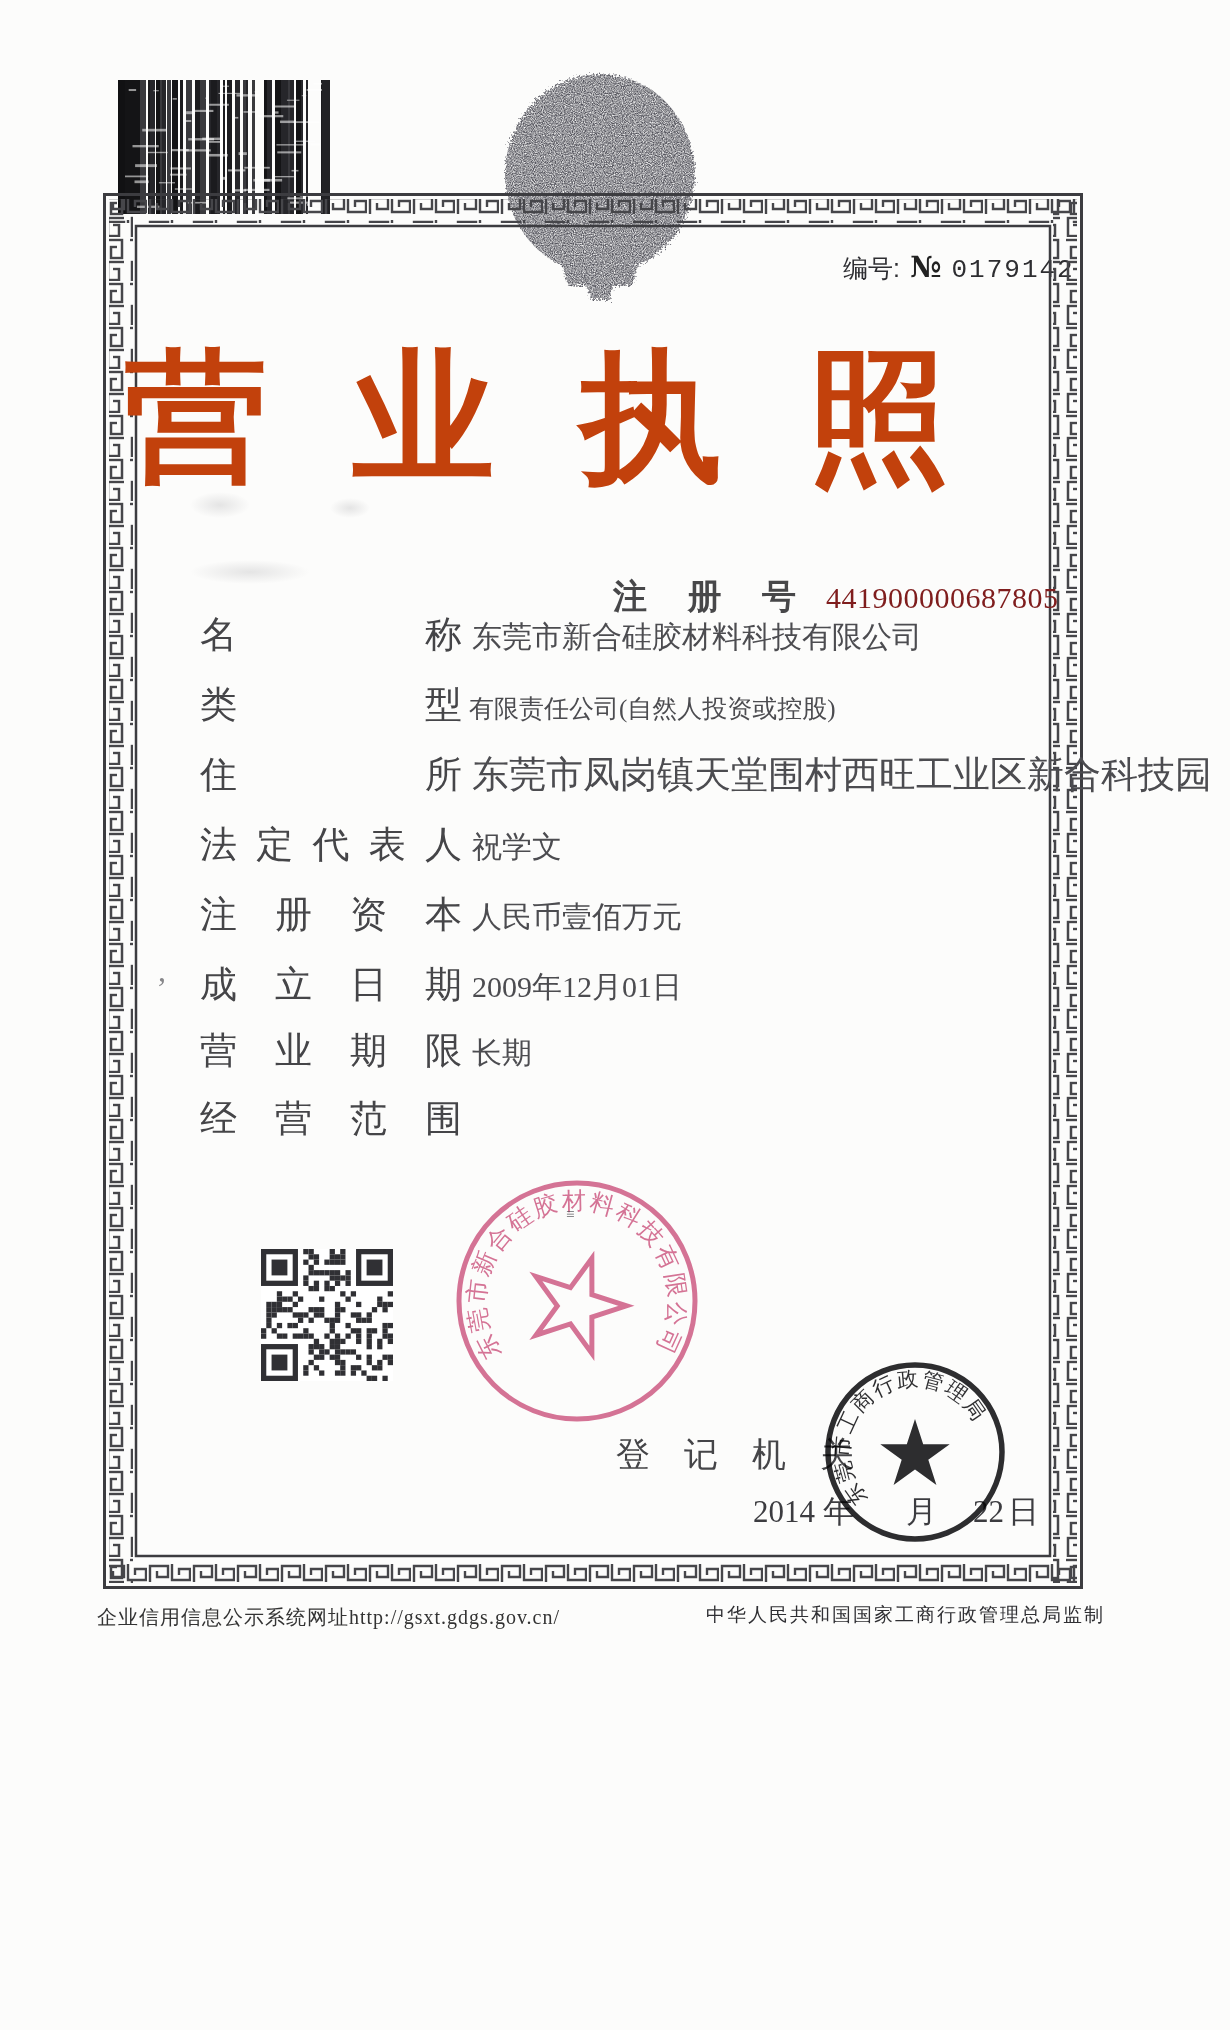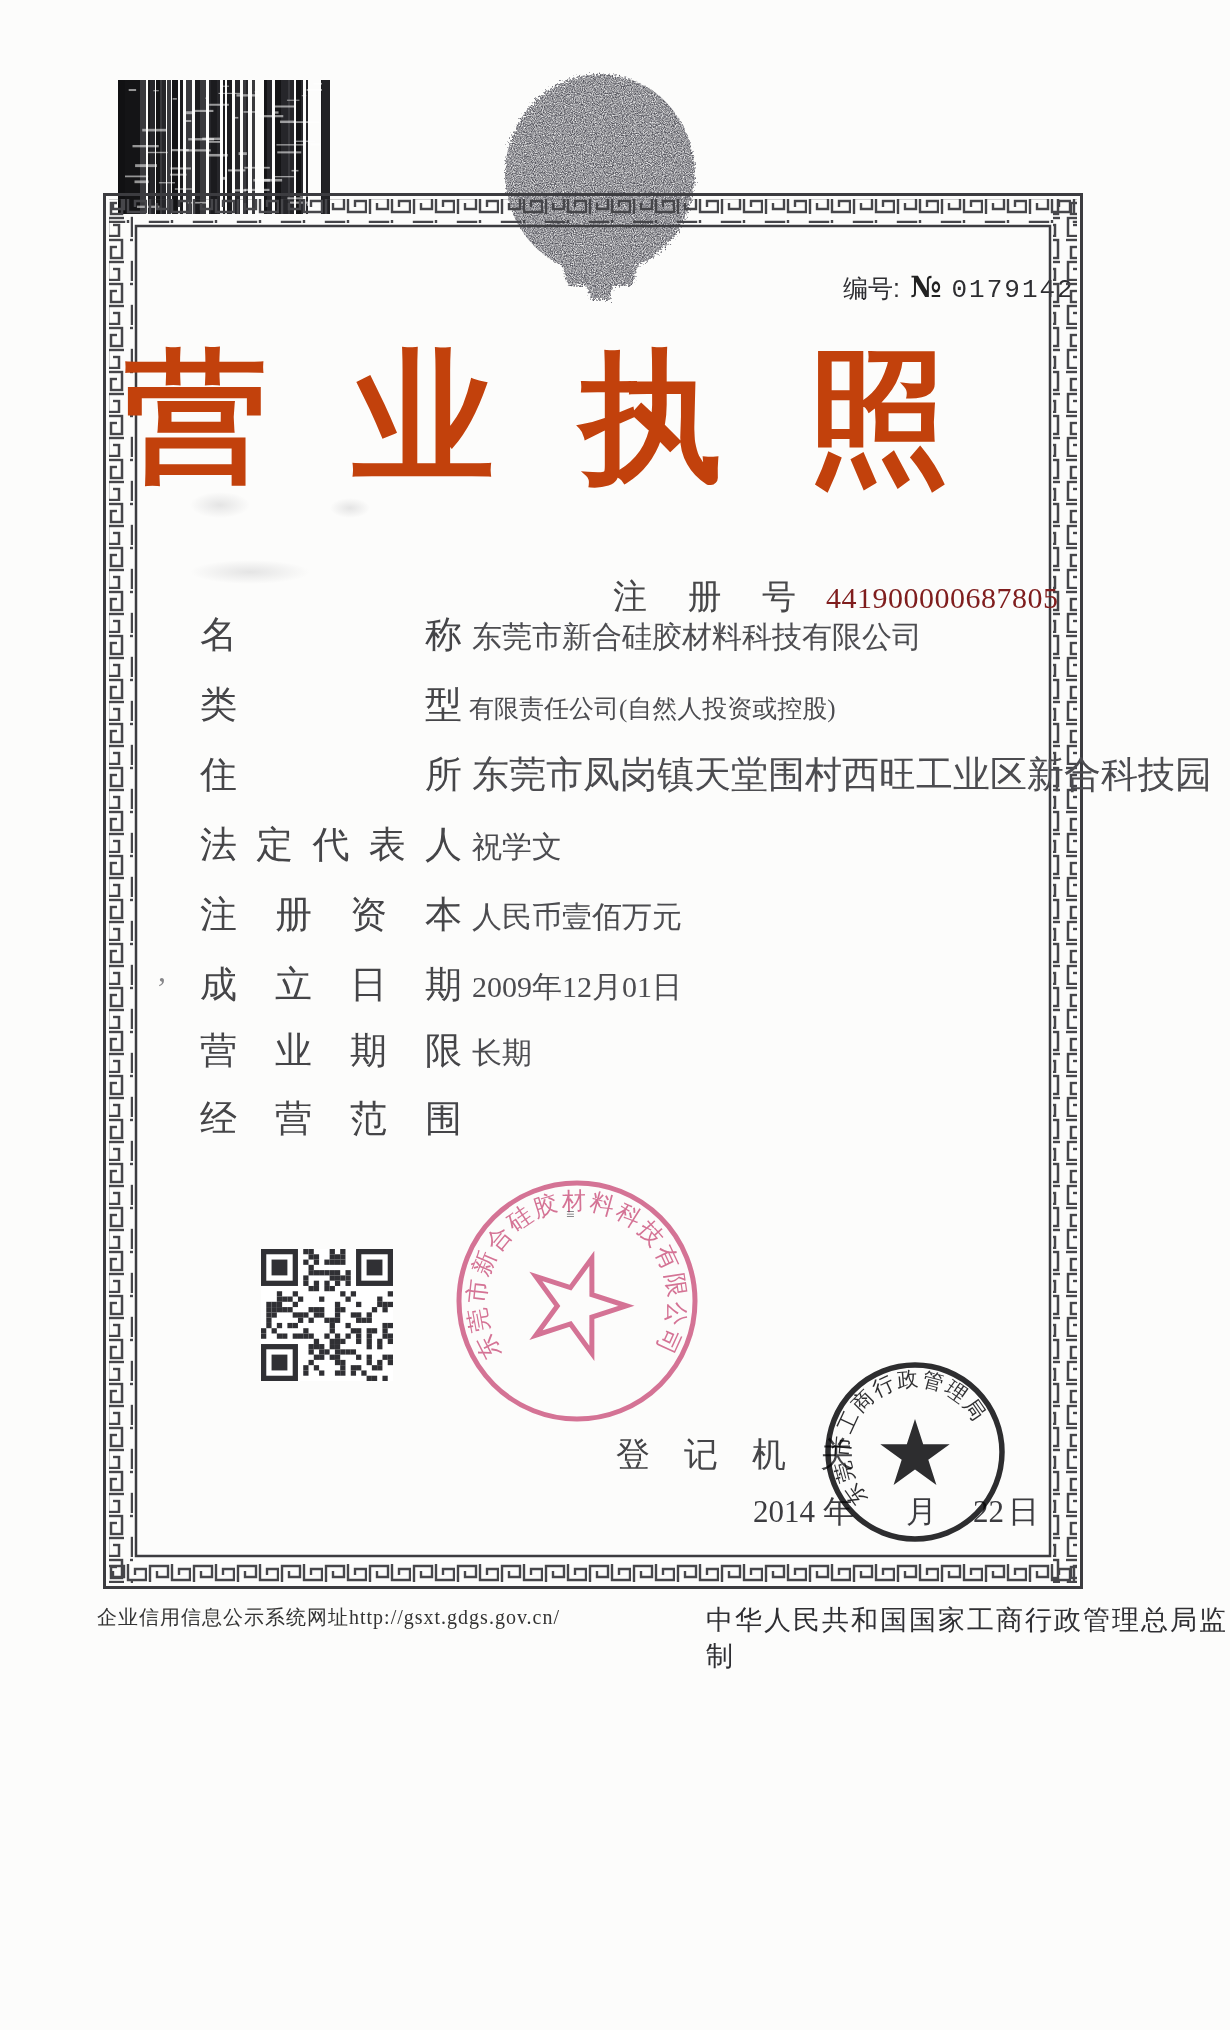--- a/index.html
+++ b/index.html
@@ -1,33 +1,33 @@
 <!DOCTYPE html>
 <html><head>
 <meta charset="utf-8">
 <style>
   html,body{margin:0;padding:0;background:#ffffff;}
   #page{position:relative;width:1230px;height:2030px;background:#fcfcfb;overflow:hidden;
         font-family:"Liberation Serif",serif;color:#3a3a3e;}
   
   #barcode{position:absolute;left:118px;top:80px;width:212px;height:134px;}
   #emblem{position:absolute;left:499px;top:70px;width:202px;height:238px;}
-  #serial{position:absolute;left:843px;top:250px;display:flex;align-items:baseline;gap:10px;margin-top:20px;}
+  #serial{position:absolute;left:843px;top:250px;display:flex;align-items:baseline;gap:10px;}
   #serial .s-label{font-family:"Liberation Sans",sans-serif;font-size:25px;color:#2e2e32;}
   #serial .s-sym{font-family:"DejaVu Serif",serif;font-weight:bold;font-size:29px;color:#222;}
   #serial .s-num{font-family:"Liberation Mono",monospace;font-size:26px;letter-spacing:2px;color:#2d2d30;}
   
   #frame{position:absolute;left:103px;top:193px;width:980px;height:1396px;}
   
   #title{position:absolute;left:125px;top:346px;width:936px;
          font-family:"Liberation Sans",sans-serif;font-weight:800;font-size:142px;line-height:1;
          letter-spacing:8px;word-spacing:30px;color:#c2410c;}
   
   #regno{position:absolute;left:613px;top:543px;display:flex;align-items:baseline;}
-  #regno .r-label{font-size:34px;letter-spacing:16px;color:#474749;}
+  #regno .r-label{font-size:34px;letter-spacing:16px;color:#474749;font-weight:bold;}
   #regno .r-num{font-size:30px;letter-spacing:.5px;color:#7f1d1d;margin-left:14px;font-family:"Liberation Serif",serif;margin-top:38px;}
   
   .row{position:absolute;left:200px;width:862px;display:flex;align-items:baseline;}
   .flabel{width:262px;flex:none;font-size:37px;color:#454548;}
   .jchars{display:flex;justify-content:space-between;}
   .fvalue{margin-left:10px;font-size:30px;color:#4c4c50;white-space:nowrap;}
   #row2 .fvalue{font-size:25px;margin-left:7px;}
   #row3 .fvalue{font-size:37px;}
   #row8{align-items:flex-start;}
   #row8 .fvalue{white-space:normal;width:578px;font-size:21.5px;line-height:29px;
@@ -39,21 +39,21 @@
   #registry-seal{position:absolute;left:820px;top:1357px;width:190px;height:190px;
                  mix-blend-mode:multiply;opacity:.94;}
   #authority{position:absolute;left:616px;top:1432px;font-size:34px;color:#454548;}
   #authority .jchars{width:238px;}
   #issue-date{position:absolute;left:753px;top:1491px;display:flex;align-items:baseline;font-size:31px;color:#3c3c40;}
   #issue-date .num{font-family:"Liberation Serif",serif;}
   #issue-date .g1{width:8px;}  #issue-date .g2{width:52px;}
   #issue-date .g3{width:36px;} #issue-date .g4{width:4px;}
   
   #footer-left{position:absolute;left:97px;top:1604px;font-size:20px;letter-spacing:1px;color:#333;}
-  #footer-right{position:absolute;left:706px;top:1602px;font-size:27px;letter-spacing:2px;color:#2f2f33;}
+  #footer-right{position:absolute;left:706px;top:1602px;font-size:19px;letter-spacing:2px;color:#2f2f33;}
   
   .artifact{position:absolute;color:#6a6a6e;}
   #art-comma{left:158px;top:952px;font-size:32px;opacity:.8;}
   #art-scope{left:566px;top:1206px;font-size:15px;opacity:.85;color:#4a4a4e;letter-spacing:-2px;}
   .smudge{position:absolute;border-radius:50%;background:radial-gradient(closest-side,rgba(120,120,125,.18),rgba(120,120,125,0));}
 </style>
 </head>
 <body>
 
 <div id="page">

